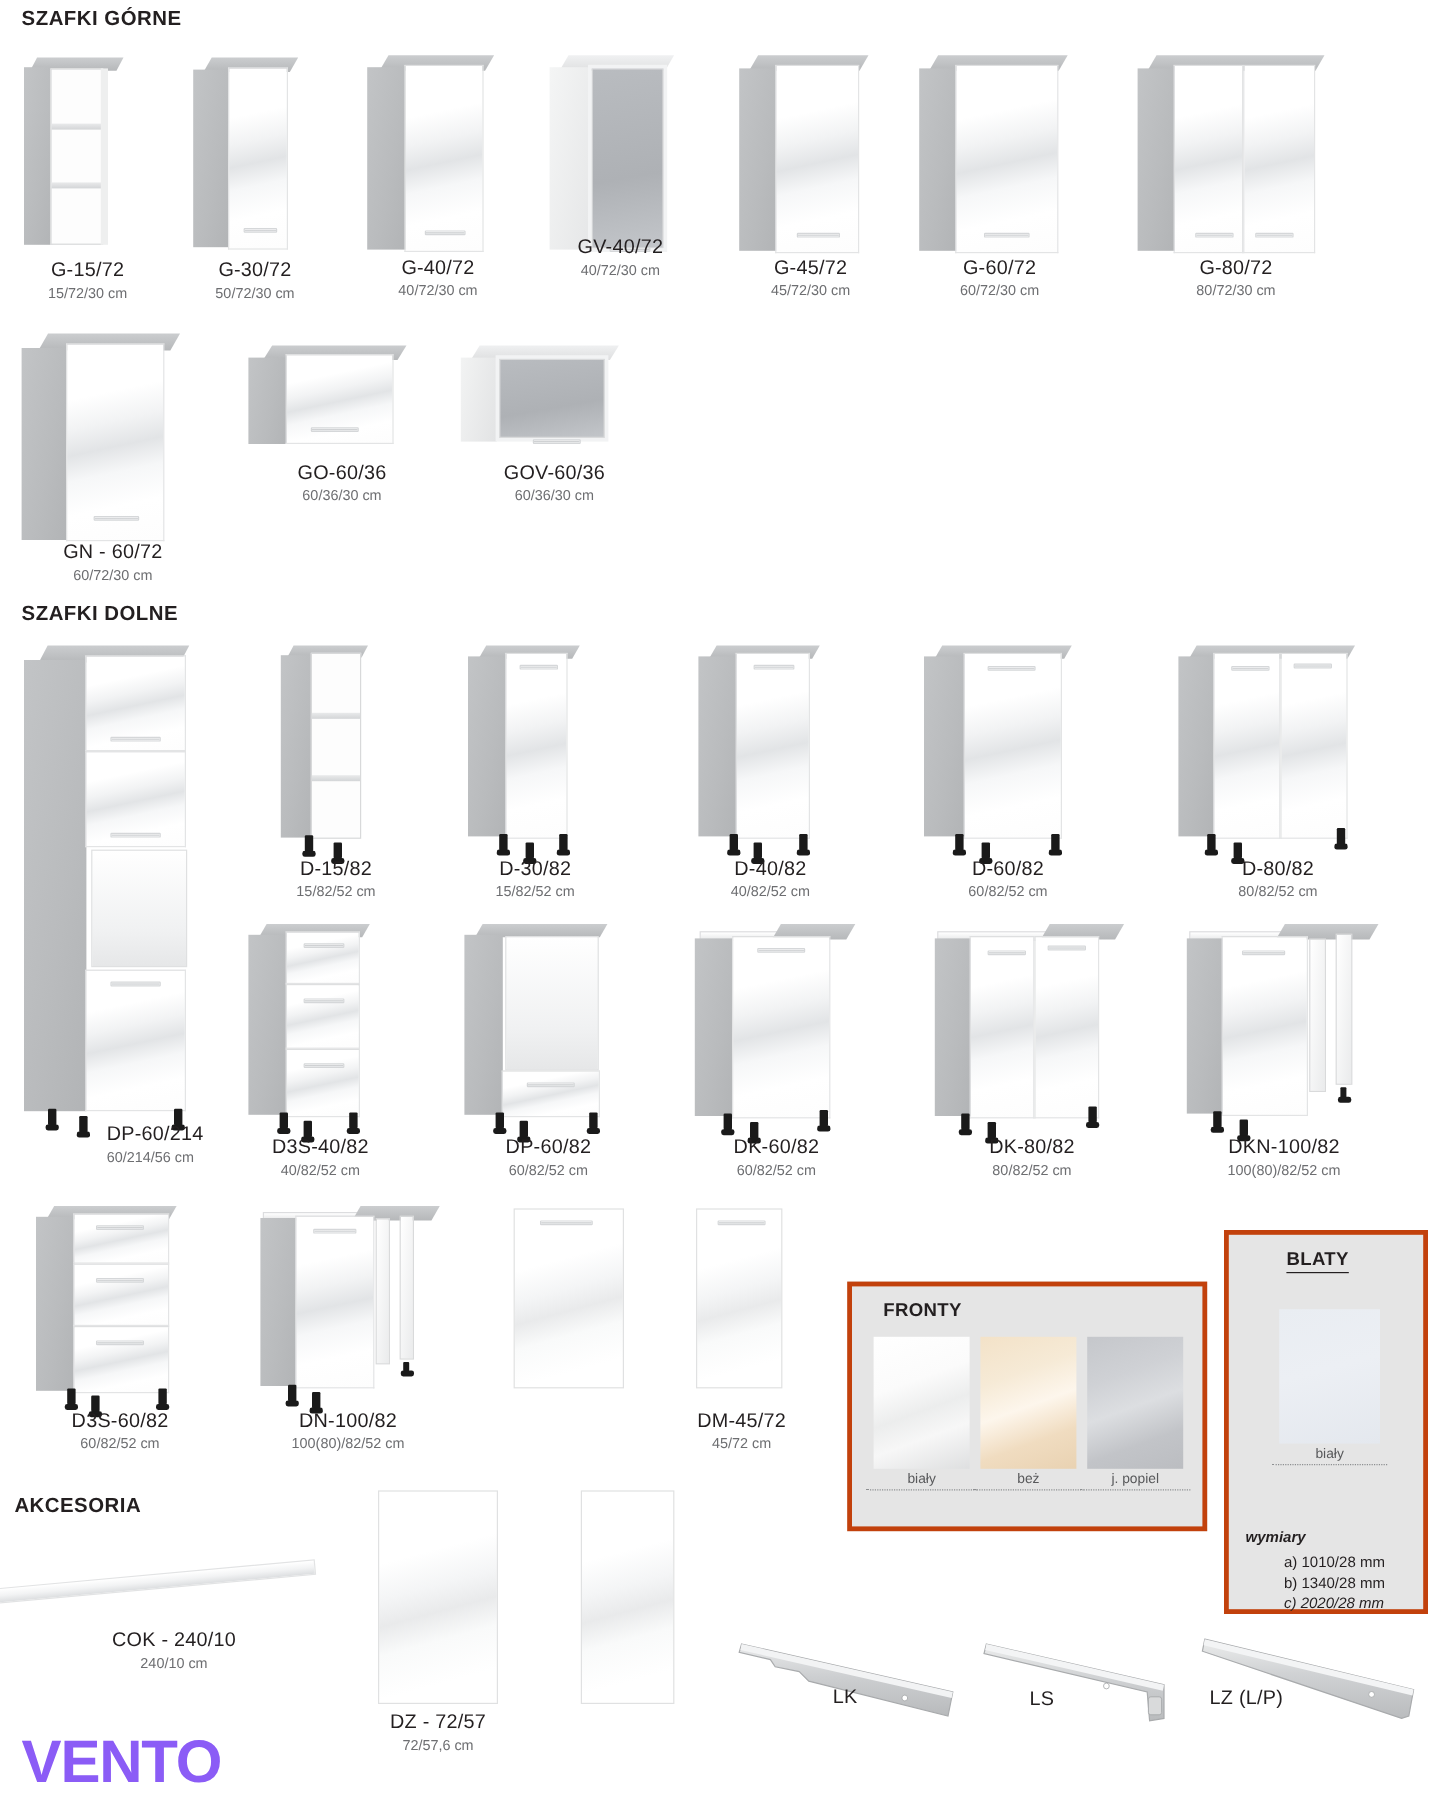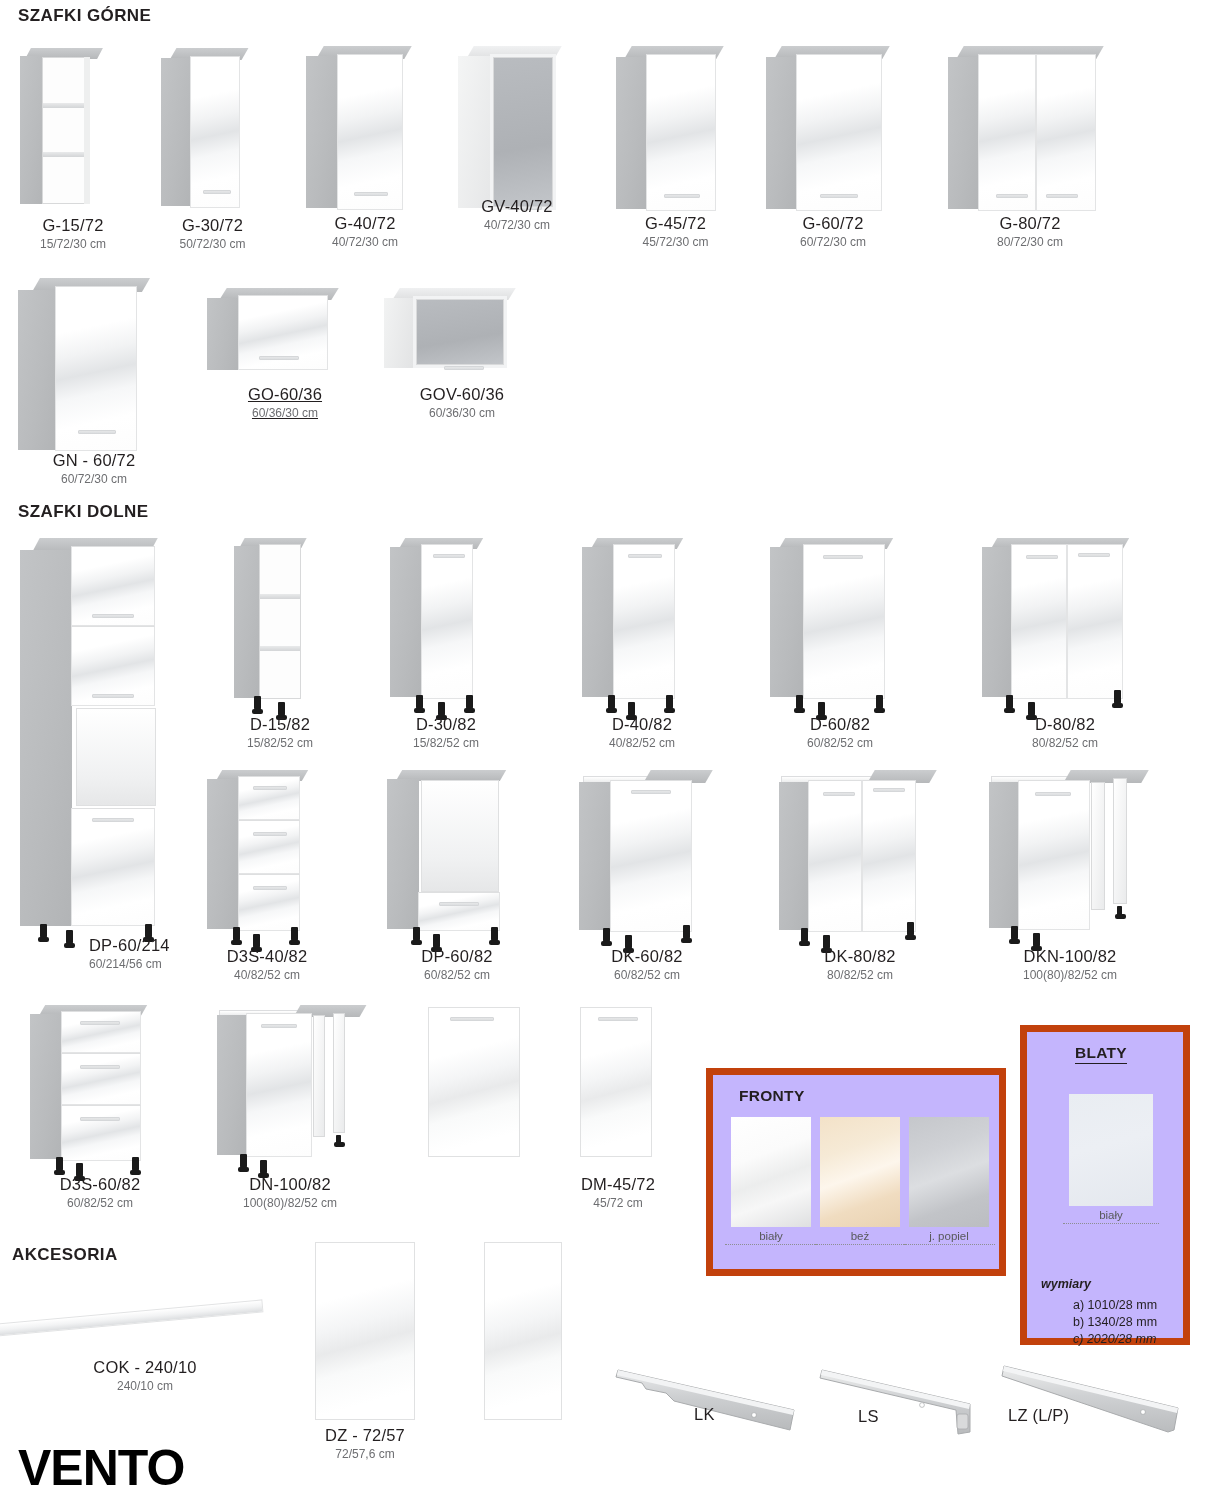--- a/index.html
+++ b/index.html
@@ -138,22 +138,22 @@
     border: 1px solid #e2e3e4;
     transform-origin: left center;
   }
 
   
   .rail { position: absolute; }
 
   
   .box {
     position: absolute;
-    border: 7px solid #c2410c;
-    background: #c4b5fd;
+    border: 4px solid #c2410c;
+    background: #e5e5e5;
   }
   .box-title {
     position: absolute;
     font-weight: bold;
     font-size: 15.5px;
     letter-spacing: 0.3px;
     color: #231f20;
   }
   .swatch { position: absolute; }
   .swatch .chip {
@@ -306,21 +306,21 @@
   </div>
 </div>
 
 <div class="item" style="left:205px; top:288px; width:160px; height:145px;">
   <div class="cab" style="left:0; top:0; width:160px; height:80px;">
     <div class="topface" style="left:18px; top:0; width:112px; height:12px; transform:skewX(-32deg);"></div>
     <div class="side" style="left:2px; top:10px; width:32px; height:72px;"></div>
     <div class="front" style="left:33px; top:7px; width:90px; height:75px;"></div>
     <div class="handle" style="left:54px; top:68px; width:40px;"></div>
   </div>
-  <div class="caption" style="top:97px;text-decoration:underline;">
+  <div class="caption" style="top:97px;">
     <div class="code">GO-60/36</div>
     <div class="dims">60/36/30 cm</div>
   </div>
 </div>
 
 <div class="item" style="left:382px; top:288px; width:160px; height:145px;">
   <div class="cab" style="left:0; top:0; width:160px; height:85px;">
     <div class="topface" style="left:14px; top:0; width:116px; height:12px; transform:skewX(-32deg); background:linear-gradient(180deg,#eff0f1,#dedfe0);"></div>
     <div class="side" style="left:2px; top:10px; width:30px; height:70px; background:linear-gradient(100deg,#f2f3f3,#e2e3e4);"></div>
     <div class="glassfront" style="left:31px; top:8px; width:94px; height:72px;"></div>
@@ -679,13 +679,13 @@
         <stop offset="100%" stop-color="#babcbe"></stop>
       </linearGradient>
     </defs>
     <path d="M4,8 L178,50 L174,72 L168,74 L2,18 Z" fill="url(#gLZ)" stroke="#a9abad" stroke-width="1"></path>
     <path d="M4,8 L178,50 L177,55 L3,13 Z" fill="#f3f4f5"></path>
     <circle cx="143" cy="54" r="2.4" fill="#ffffff" stroke="#9b9d9f" stroke-width="0.6"></circle>
   </svg>
   <div class="code" style="position:absolute; left:8px; top:48px;">LZ (L/P)</div>
 </div>
 
-<div class="logo" style="left:18px; top:1443px; color:#000000;">VENTO</div>
+<div class="logo" style="left:18px; top:1443px; color:#8b5cf6;">VENTO</div>
 
 </body></html>

